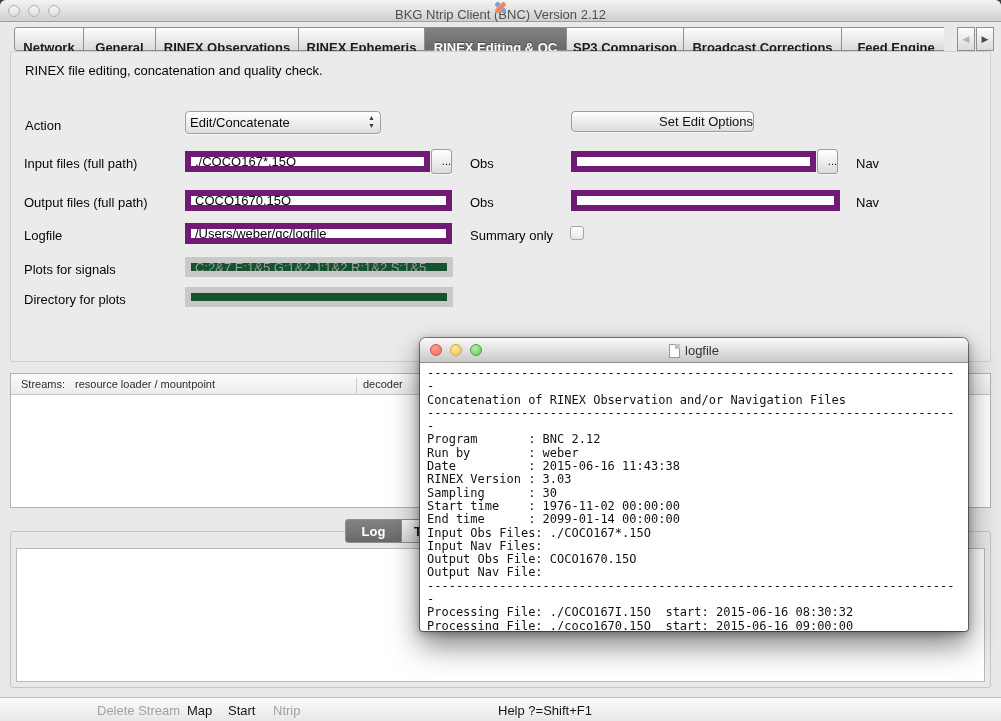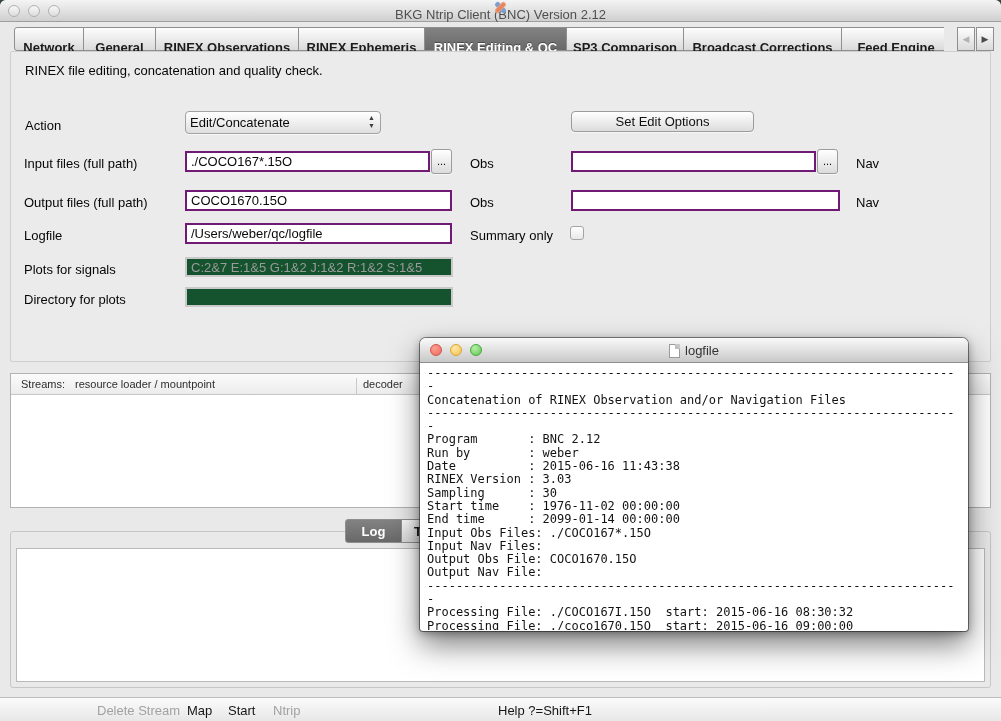--- a/index.html
+++ b/index.html
@@ -49,30 +49,30 @@
     display:flex; align-items:center; justify-content:center; color:#4a4a4a;
   }
   .tabarrow.disabled { color:#b3b3b3; }
   
   #formpanel {
     position:absolute; left:10px; top:51px; width:981px; height:311px;
     background:#ebebeb; border:1px solid #cfcfcf; border-radius:2px;
   }
   .flabel { position:absolute; font-size:13px; color:#060606; white-space:nowrap; }
   .field {
-    position:absolute; height:21px; border:2px solid #701a75; background:#fff;
+    position:absolute; height:21px; border:6px solid #701a75; background:#fff;
     font-family:"Liberation Sans", sans-serif; font-size:13px; color:#0a0a0a; padding:1px 4px;
   }
   .field:disabled, .field.disabled {
     background:#14532d; border-color:#c9c9c9; color:#9b9b9b; -webkit-text-fill-color:#9b9b9b;
   }
   .pushbtn {
     position:absolute; border:1px solid #9c9c9c; border-radius:4px;
     background:linear-gradient(#ffffff,#dcdcdc); font-family:"Liberation Sans", sans-serif;
-    font-size:13px; color:#111; text-align:center; box-shadow:0 1px 0 rgba(255,255,255,.6);
+    font-size:13px; color:#111; text-align:right; box-shadow:0 1px 0 rgba(255,255,255,.6);
   }
   .browse { width:21px; height:25px; font-size:11px; line-height:21px; border-radius:3px; }
   #combo {
     position:absolute; left:185px; top:111px; width:196px; height:23px;
     border:1px solid #a2a2a2; border-radius:4px;
     background:linear-gradient(#ffffff,#dfdfdf);
     display:flex; align-items:center; font-size:13px; color:#0a0a0a;
     padding-left:4px; box-shadow:0 1px 0 rgba(255,255,255,.6);
   }
   #combo .arrows {

